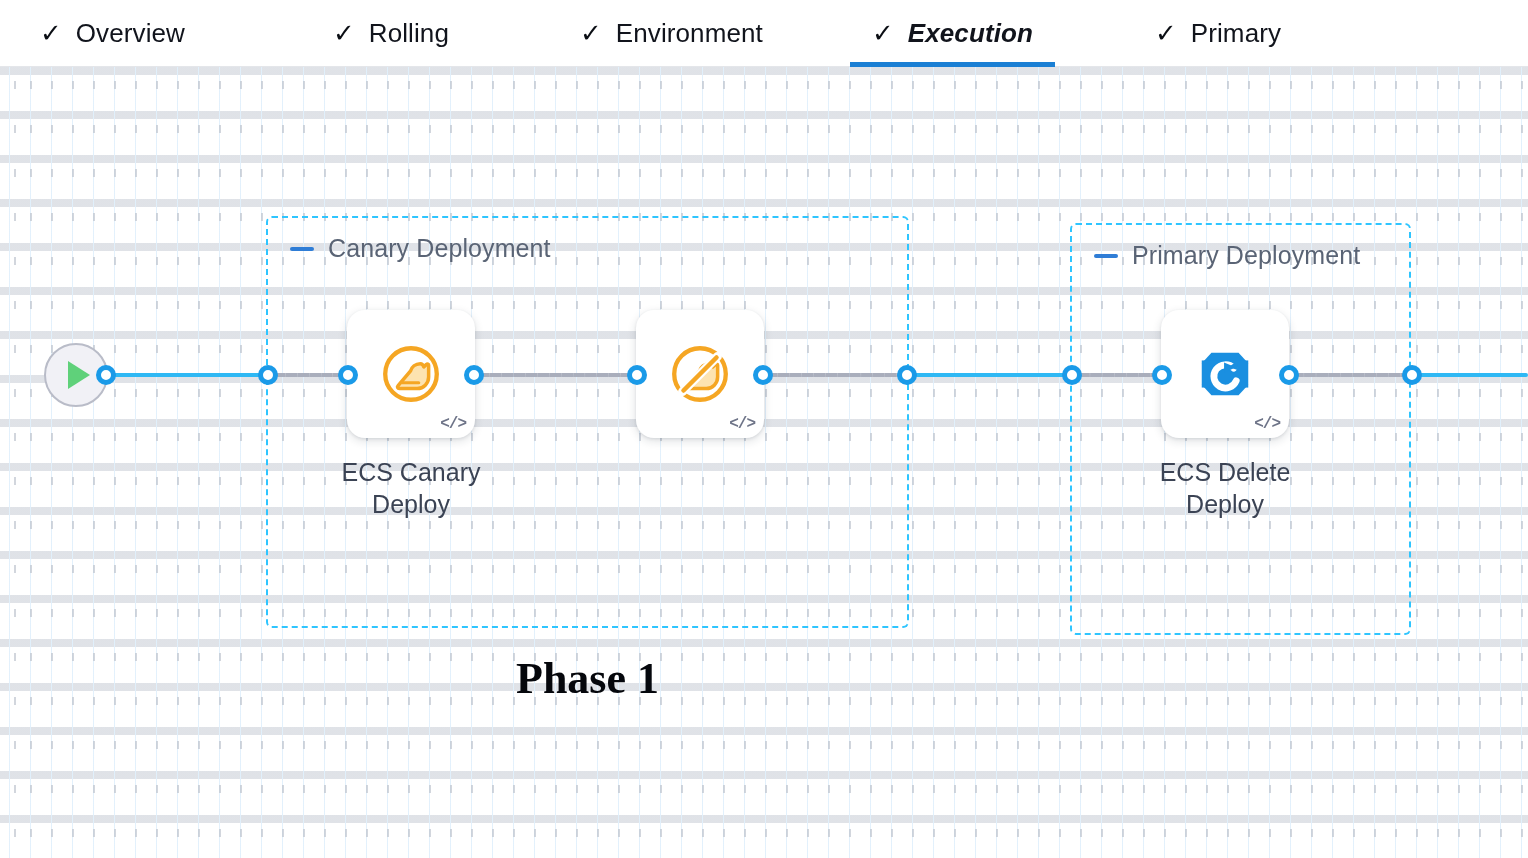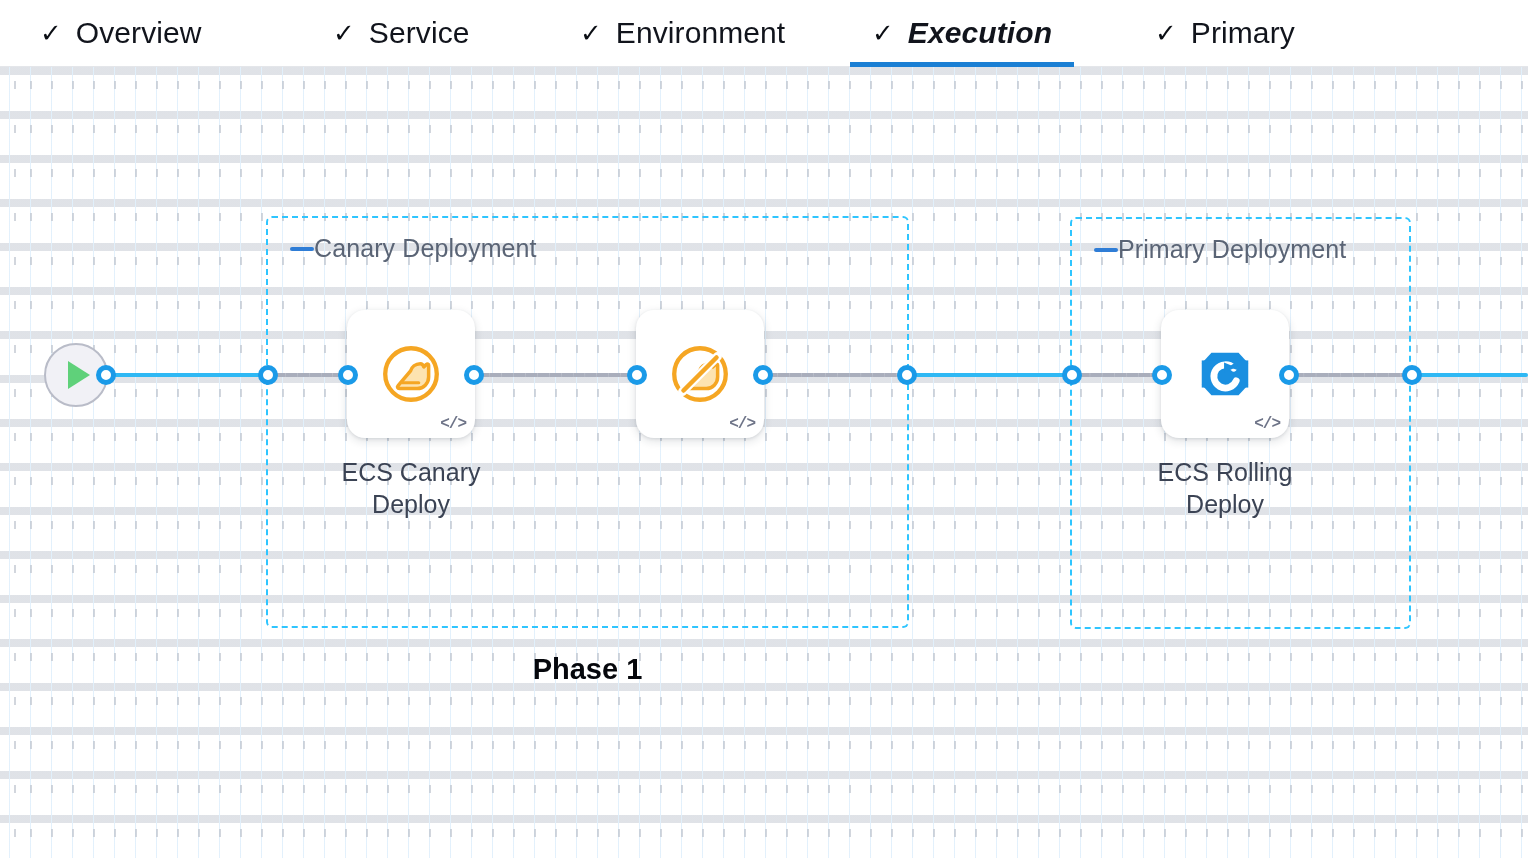--- a/index.html
+++ b/index.html
@@ -27,21 +27,21 @@
     padding:0 0 0 0;
     position:relative;
     cursor:pointer;
     user-select:none;
   }
   .tab-check{
     font-size:26px;line-height:1;color:#0b0e14;font-weight:400;
     display:inline-block;
   }
   .tab-label{
-    font-size:30px;color:#11141c;letter-spacing:.1px;white-space:nowrap;
+    font-size:26px;color:#11141c;letter-spacing:.1px;white-space:nowrap;
   }
   .tab.active .tab-label{font-weight:700;font-style:italic;}
   .tab.active::after{
     content:"";position:absolute;left:0;right:0;bottom:0;height:5px;
     background:#1a7fd4;
   }
 
   
   .canvas{
     position:absolute;left:0;top:67px;width:1528px;height:791px;
@@ -77,34 +77,34 @@
   
   .group{
     position:absolute;
     border:2px dashed #2ec5ff;
     border-radius:6px;
     box-sizing:border-box;
     background:transparent;
   }
   .group-header{
     position:absolute;left:22px;top:16px;
-    display:flex;align-items:center;
+    display:flex;align-items:center;gap:14px;
     white-space:nowrap;
   }
   .collapse-icon{
     width:24px;height:4px;background:#2f7dd6;border-radius:2px;display:block;
     cursor:pointer;
   }
   .group-title{
     font-size:25px;color:#5a6475;letter-spacing:.1px;
   }
   .phase-label{
     position:absolute;
-    font-size:29px;font-weight:700;color:#05070c;
-    text-align:center;white-space:nowrap;
+    font-size:44px;font-weight:700;color:#05070c;
+    text-align:center;white-space:nowrap;font-family:Liberation Serif, serif;
   }
 
   
   .edge{position:absolute;height:4px;border-radius:2px;}
   .edge.solid{background:#2eb8f4;}
   .edge.dashed{
     height:0;border-top:4px dashed #a9aebc;background:none;
   }
 
   
@@ -155,21 +155,21 @@
 
 <div class="tabbar">
 
   <div class="tab" style="left:40px;position:absolute;">
     <span class="tab-check">✓</span>
     <span class="tab-label">Overview</span>
   </div>
 
   <div class="tab" style="left:333px;position:absolute;">
     <span class="tab-check">✓</span>
-    <span class="tab-label">Service</span>
+    <span class="tab-label">Rolling</span>
   </div>
 
   <div class="tab" style="left:580px;position:absolute;">
     <span class="tab-check">✓</span>
     <span class="tab-label">Environment</span>
   </div>
 
   <div class="tab active" style="left:850px;position:absolute;padding:0 22px;">
     <span class="tab-check">✓</span>
     <span class="tab-label">Execution</span>
@@ -185,21 +185,21 @@
 <div class="canvas">
 
   <div class="group" style="left:266px;top:149px;width:643px;height:412px;">
     <div class="group-header">
       <span class="collapse-icon"></span>
       <span class="group-title">Canary Deployment</span>
     </div>
   </div>
   <div class="phase-label" style="left:266px;top:586px;width:643px;">Phase 1</div>
 
-  <div class="group" style="left:1070px;top:150px;width:341px;height:412px;">
+  <div class="group" style="left:1070px;top:156px;width:341px;height:412px;">
     <div class="group-header">
       <span class="collapse-icon"></span>
       <span class="group-title">Primary Deployment</span>
     </div>
   </div>
 
   <div class="edge solid" style="left:104px;top:306px;width:172px;"></div>
   <div class="edge dashed" style="left:274px;top:306px;width:82px;"></div>
   <div class="edge dashed" style="left:478px;top:306px;width:166px;"></div>
   <div class="edge dashed" style="left:766px;top:306px;width:148px;"></div>
@@ -255,16 +255,16 @@
       <svg class="svg-icon" width="62" height="62" viewBox="0 0 64 64">
         <path d="M18 10h28l10 11 -10 11 H18L8 21z" fill="#1a8fe0"></path>
         <path d="M18 32h28l10 11 -10 11 H18L8 43z" fill="#1a8fe0"></path>
         <rect x="8" y="18" width="48" height="28" fill="#1a8fe0"></rect>
         <path d="M41 26a12 12 0 1 0 2.6 13" fill="none" stroke="#ffffff" stroke-width="7" stroke-linecap="round"></path>
         <path d="M31 20l12 5 -12 6z" fill="#1a8fe0"></path>
         <path d="M44.5 18.5l1 9.5 -9.5 -3.2z" fill="#1a8fe0"></path>
       </svg>
       <span class="code-badge">&lt;/&gt;</span>
     </div>
-    <div class="step-label">ECS Rolling Deploy</div>
+    <div class="step-label">ECS Delete Deploy</div>
   </div>
 
 </div>
 
 </body></html>

